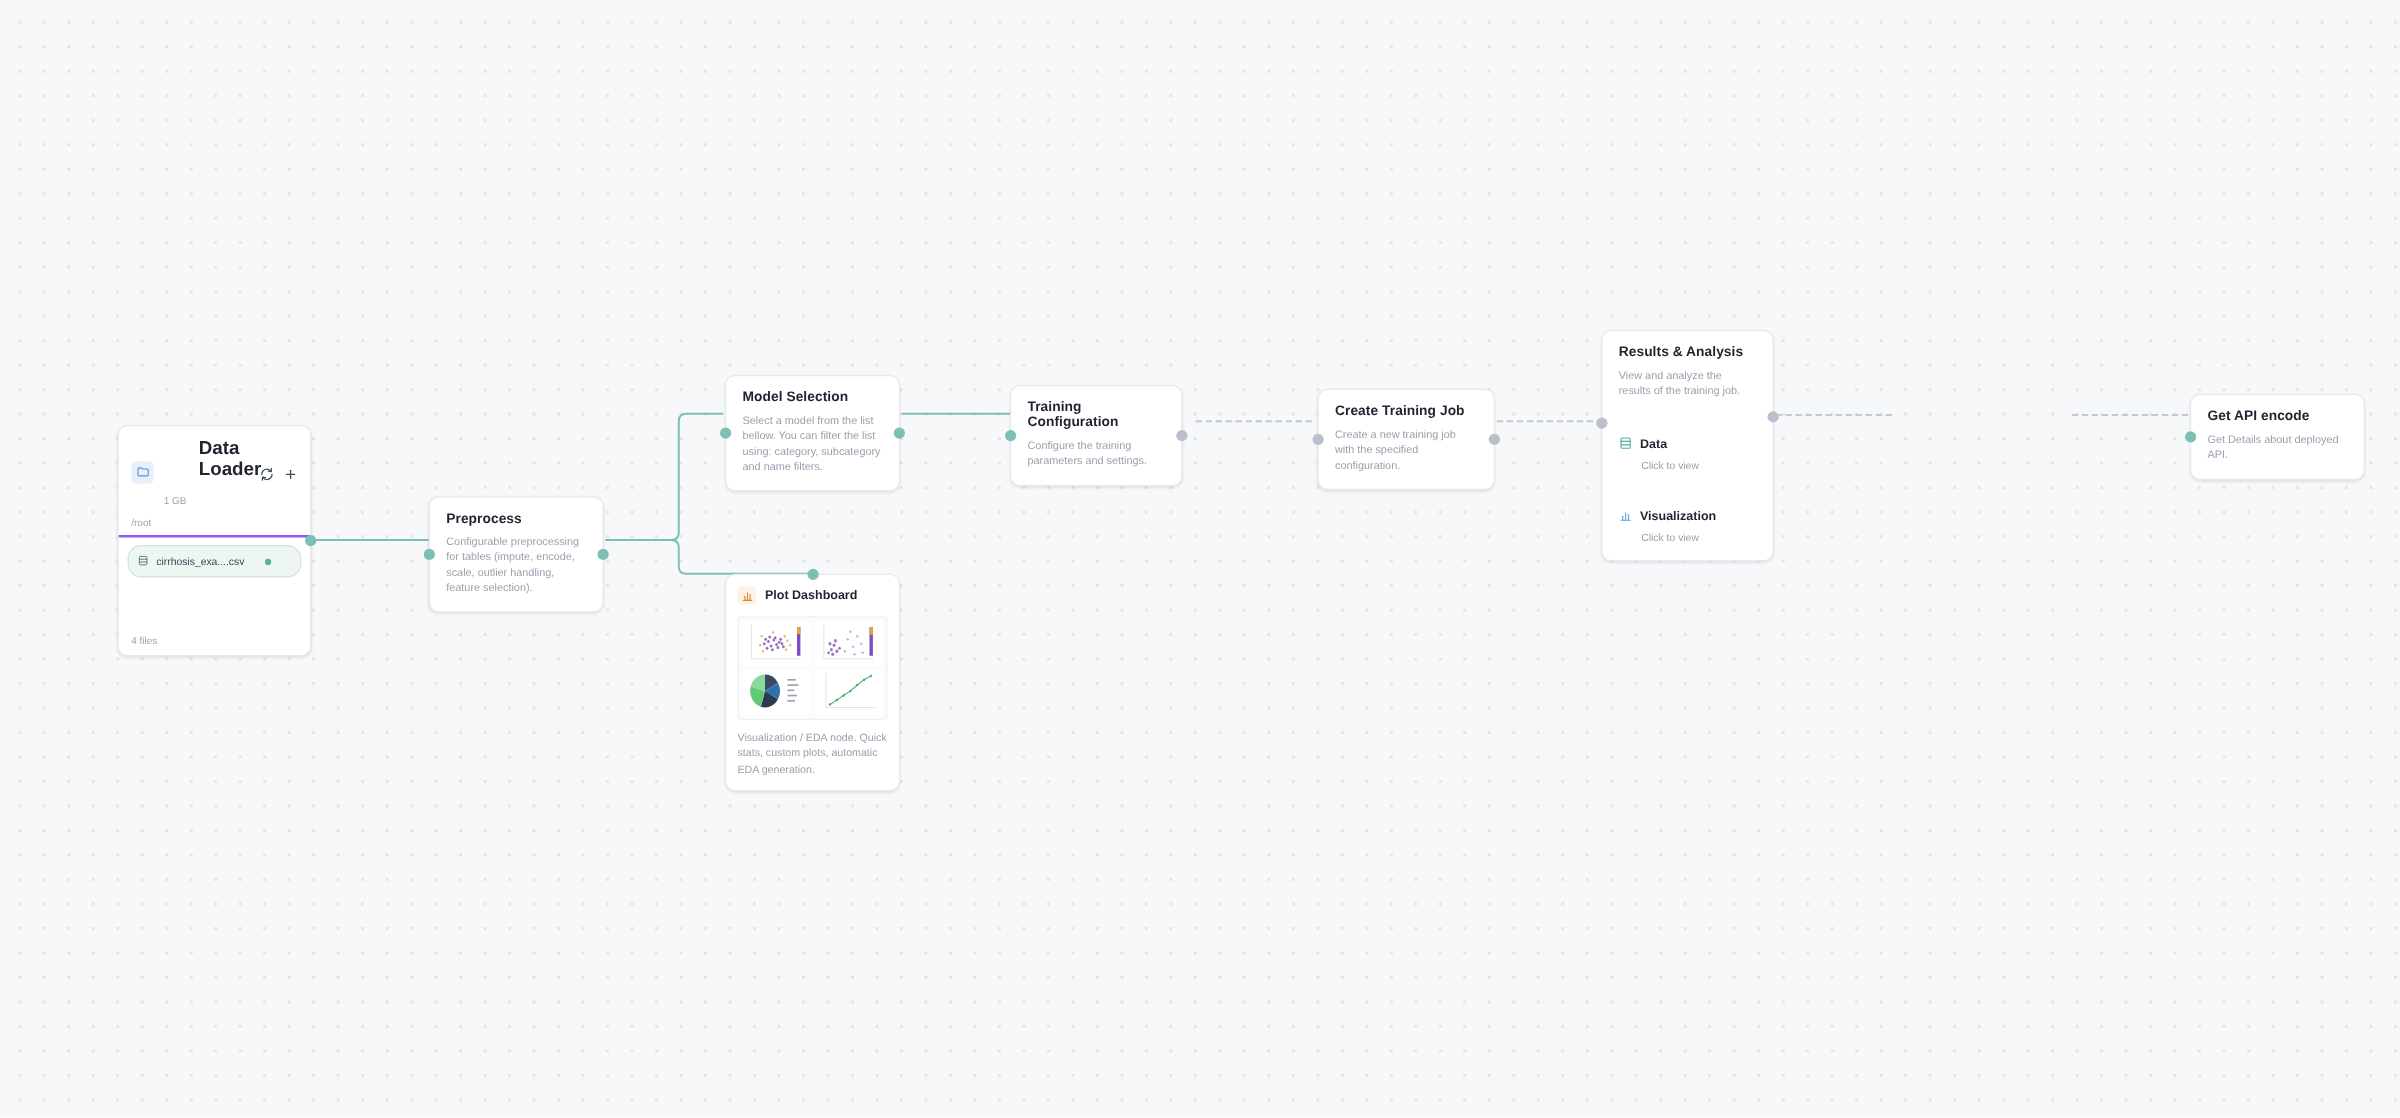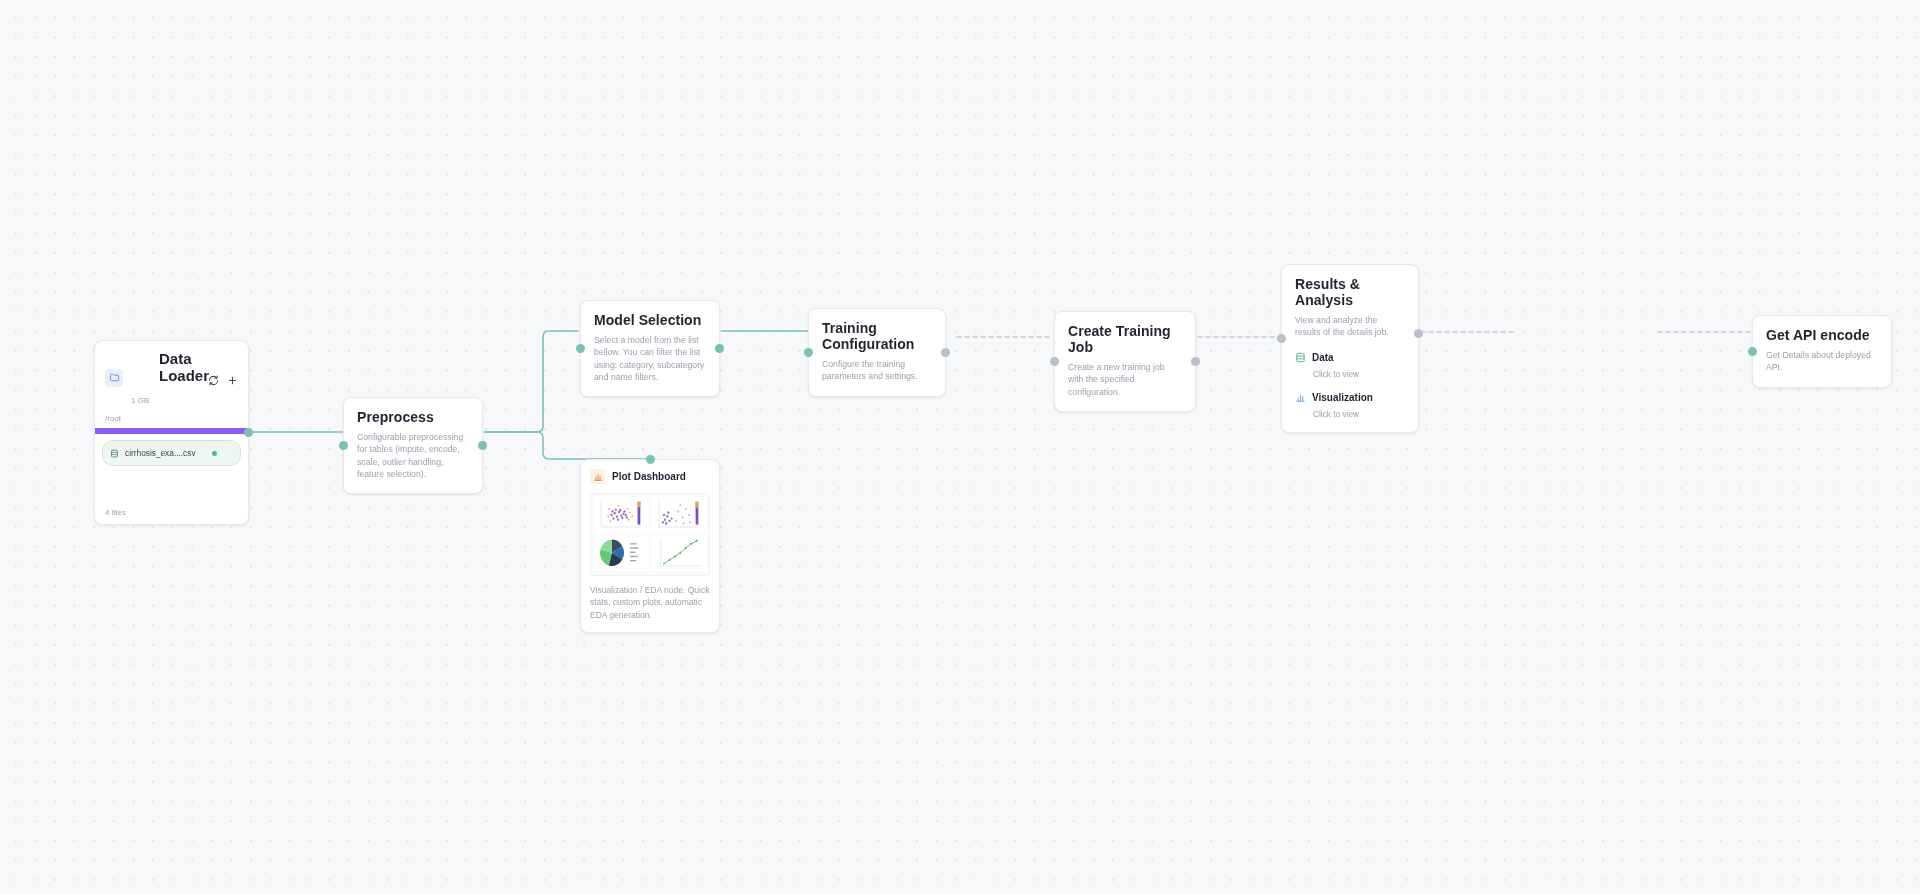--- a/index.html
+++ b/index.html
@@ -31,21 +31,21 @@
 
   
   .node {
     position: absolute;
     background: #ffffff;
     border: 1px solid #e8e9ec;
     border-radius: 8px;
     box-shadow: 0 1px 3px rgba(16,24,40,0.06), 0 1px 2px rgba(16,24,40,0.04);
   }
   .node-title {
-    font-size: 14px;
+    font-size: 11px;
     font-weight: bold;
     color: #1f2430;
     letter-spacing: 0.05px;
   }
   .node-desc {
     font-size: 8.7px;
     line-height: 1.42;
     color: #9aa0ad;
     margin-top: 6px;
   }
@@ -90,21 +90,21 @@
     flex: 0 0 auto;
   }
   .dl-titles { flex: 1 1 auto; min-width: 0; }
   .dl-name { font-size: 15px; font-weight: bold; color: #1f2430; margin-left: 28px; }
   .dl-size { font-size: 8px; color: #9aa0ad; margin-top: 12px; }
   .dl-actions { display: flex; align-items: center; gap: 8px; }
   .dl-icon-btn { width: 11px; height: 11px; display: block; cursor: pointer; }
   .dl-path {
     font-size: 8px; color: #9aa0ad;
     padding: 1px 10px 5px 10px;
-    border-bottom: 6px solid #8b5cf6;
+    border-bottom: 2px solid #8b5cf6;
   }
   .dl-files { padding: 6px 7px; flex: 1 1 auto; }
   .dl-file-row {
     display: flex; align-items: center; gap: 6px;
     background: #eef6f4;
     border: 1px solid #cfe5e0;
     border-radius: 11px;
     padding: 3px 7px;
     cursor: pointer;
   }
@@ -131,21 +131,21 @@
   #node-trainconf { left: 808px; top: 308px; width: 138px; }
 
   
   #node-createjob { left: 1054px; top: 311px; width: 142px; }
 
   
   #node-results {
     left: 1281px; top: 264px; width: 138px;
     padding: 11px 13px 13px 13px;
   }
-  .res-item { margin-top: 10px; }
+  .res-item { margin-top: 28px; }
   .res-item-head { display: flex; align-items: center; gap: 6px; }
   .res-item-label { font-size: 10px; font-weight: bold; color: #1f2430; }
   .res-item-sub { font-size: 8.3px; color: #9aa0ad; margin-top: 2px; margin-left: 18px; }
 
   
   #node-apideploy { left: 1518px; top: 311px; width: 138px; }
 
   
   #node-apidetails { left: 1752px; top: 315px; width: 140px; }
 
@@ -275,21 +275,21 @@
 
   <div class="node node-simple" id="node-createjob">
     <div class="node-title">Create Training Job</div>
     <div class="node-desc">Create a new training job with the specified configuration.</div>
     <span class="port left gray"></span>
     <span class="port right gray"></span>
   </div>
 
   <div class="node" id="node-results">
     <div class="node-title">Results &amp; Analysis</div>
-    <div class="node-desc">View and analyze the results of the details job.</div>
+    <div class="node-desc">View and analyze the results of the training job.</div>
 
     <div class="res-item">
       <div class="res-item-head">
         <span>
           <svg width="11" height="11" viewBox="0 0 24 24" fill="none" stroke="#57b09e" stroke-width="2" stroke-linecap="round" stroke-linejoin="round">
             <rect x="4" y="3" width="16" height="18" rx="2"></rect>
             <line x1="4" y1="9" x2="20" y2="9"></line>
             <line x1="4" y1="15" x2="20" y2="15"></line>
           </svg>
         </span>

